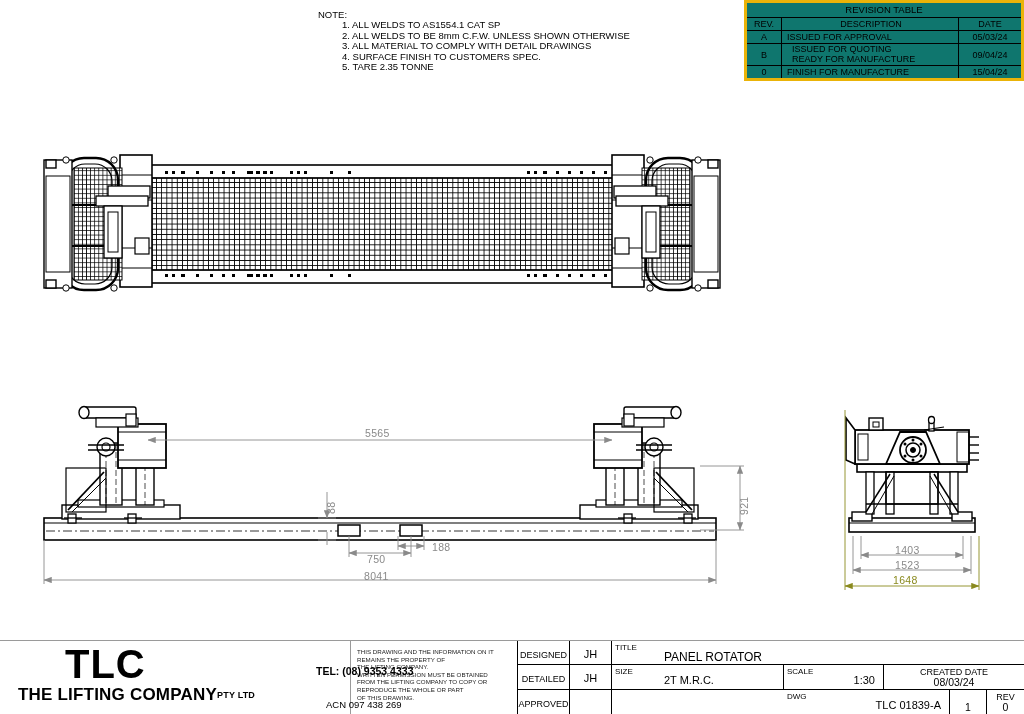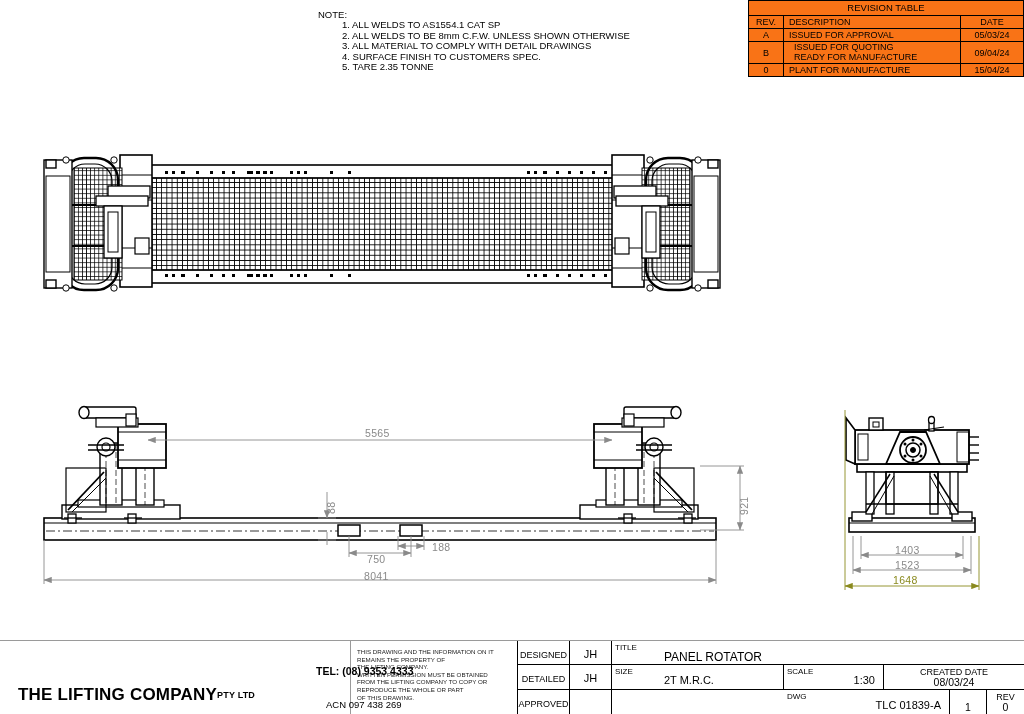--- a/index.html
+++ b/index.html
@@ -8,22 +8,22 @@
 
   .abs{position:absolute;}
 
   
   #notes{left:318px;top:10px;font-size:9.5px;line-height:10.4px;white-space:nowrap;}
   #notes .hdr{font-size:9.5px;}
   #notes ol{list-style:none;margin:0;padding:0 0 0 24px;}
   #notes li{white-space:nowrap;}
 
   
-  #revtable{right:0px;top:0px;border:1px solid #eab308;border-collapse:collapse;
-            font-size:9px;background:#f97316;}
+  #revtable{right:0px;top:0px;border:3px solid #eab308;border-collapse:collapse;
+            font-size:9px;background:#0f766e;}
   #revtable td,#revtable th{border:1px solid #000;padding:1px 3px;font-weight:normal;
             text-align:center;line-height:10px;}
   #revtable .title{font-size:9.5px;padding:2px 0;border-bottom:1px solid #000;}
   #revtable .c-rev{width:28px;margin-top:25px;}
   #revtable .c-desc{width:168px;text-align:left;padding-left:5px;}
   #revtable .c-date{width:56px;}
   #revtable .desc2{line-height:9.6px;text-align:left;padding-left:5px;}
 
   
   #drawing{left:0;top:0;width:1024px;height:640px;}
@@ -77,39 +77,39 @@
   </ol>
 </div>
 
 <table class="abs" id="revtable">
   <tbody>
       <tr>
         <td class="title" colspan="3">REVISION TABLE</td>
       </tr>
   <tr>
     <td class="c-rev">REV.</td>
-    <td class="c-desc" style="">DESCRIPTION</td>
+    <td class="c-desc" style="text-align:center">DESCRIPTION</td>
     <td class="c-date">DATE</td>
   </tr>
   <tr>
     <td>A</td>
     <td class="c-desc">ISSUED FOR APPROVAL</td>
     <td>05/03/24</td>
   </tr>
   <tr>
     <td>B</td>
     <td class="c-desc">
       <div class="desc2">ISSUED FOR QUOTING</div>
       <div class="desc2">READY FOR MANUFACTURE</div>
     </td>
     <td>09/04/24</td>
   </tr>
   <tr>
     <td>0</td>
-    <td class="c-desc">PLANT FOR MANUFACTURE</td>
+    <td class="c-desc">FINISH FOR MANUFACTURE</td>
     <td>15/04/24</td>
   </tr>
 </tbody>
   </table>
 
 <div class="abs" id="drawing">
 
   <svg class="dwg" width="1024" height="640" viewBox="0 0 1024 640">
     <defs>
       <pattern id="mesh" width="5.2" height="5.2" patternUnits="userSpaceOnUse">
@@ -440,20 +440,21 @@
   <div class="dim" style="left:432px;top:541px;">188</div>
   <div class="dim" style="left:364px;top:570px;">8041</div>
   <div class="dim" style="left:895px;top:544px;">1403</div>
   <div class="dim" style="left:895px;top:559px;">1523</div>
   <div class="dim olive" style="left:893px;top:574px;">1648</div>
 </div>
 
 <div class="abs" id="titleblock">
 
   <div id="tb-logo">
+    <div id="logo-tlc">TLC</div>
     <div id="logo-sub">
       <span>THE LIFTING COMPANY</span><span class="pty">PTY LTD</span>
     </div>
     <div id="tb-tel">TEL: (08) 9353 4333</div>
     <div id="tb-acn">ACN 097 438 269</div>
   </div>
 
   <div id="tb-right">
     <div id="tb-disclaim">
       <div>THIS DRAWING AND THE INFORMATION ON IT</div>

